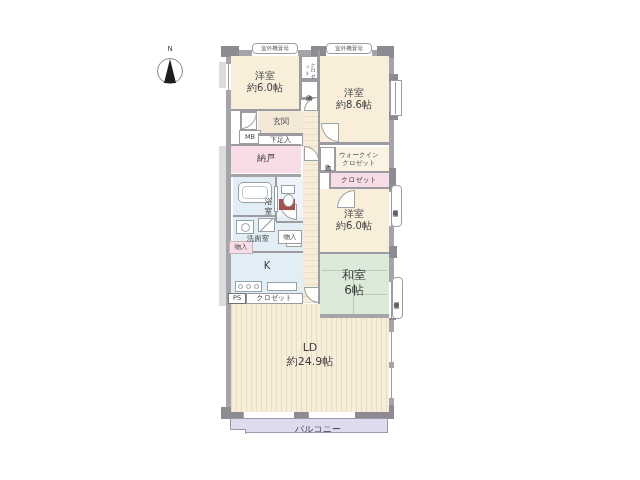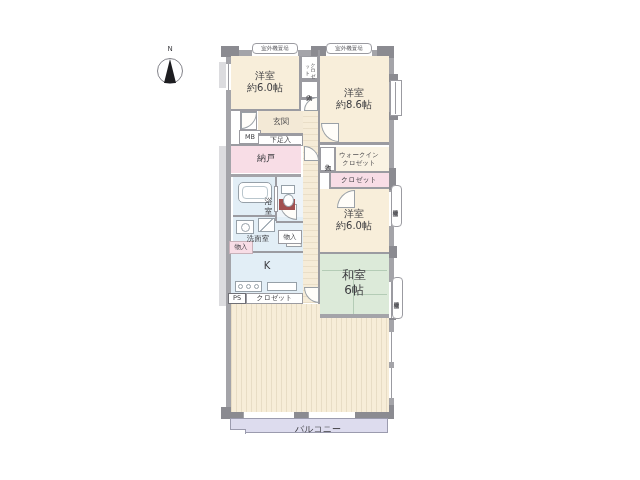--- a/index.html
+++ b/index.html
@@ -181,15 +181,18 @@
   <div class="abs lbl" style="left:334px;top:174px;width:50px;height:12px;font-size:7px;">クロゼット</div>
   <div class="abs lbl" style="left:325px;top:206px;width:58px;height:28px;font-size:10px;">
     <span><span>洋室</span><br><span>約6.0帖</span></span>
   </div>
   <div class="abs lbl" style="left:234px;top:201px;width:41px;height:12px;font-size:8px;padding-left:28px;">浴室</div>
   <div class="abs lbl" style="left:236px;top:233px;width:44px;height:12px;font-size:7.5px;">洗面室</div>
   <div class="abs lbl" style="left:250px;top:258px;width:34px;height:16px;font-size:10px;">K</div>
   <div class="abs lbl" style="left:325px;top:269px;width:58px;height:28px;font-size:12px;">
     <span><span>和室</span><br><span>6帖</span></span>
   </div>
+  <div class="abs lbl" style="left:270px;top:340px;width:80px;height:30px;font-size:11px;">
+    <span><span>LD</span><br><span>約24.9帖</span></span>
+  </div>
 
 
 </div>
 
 </body></html>

